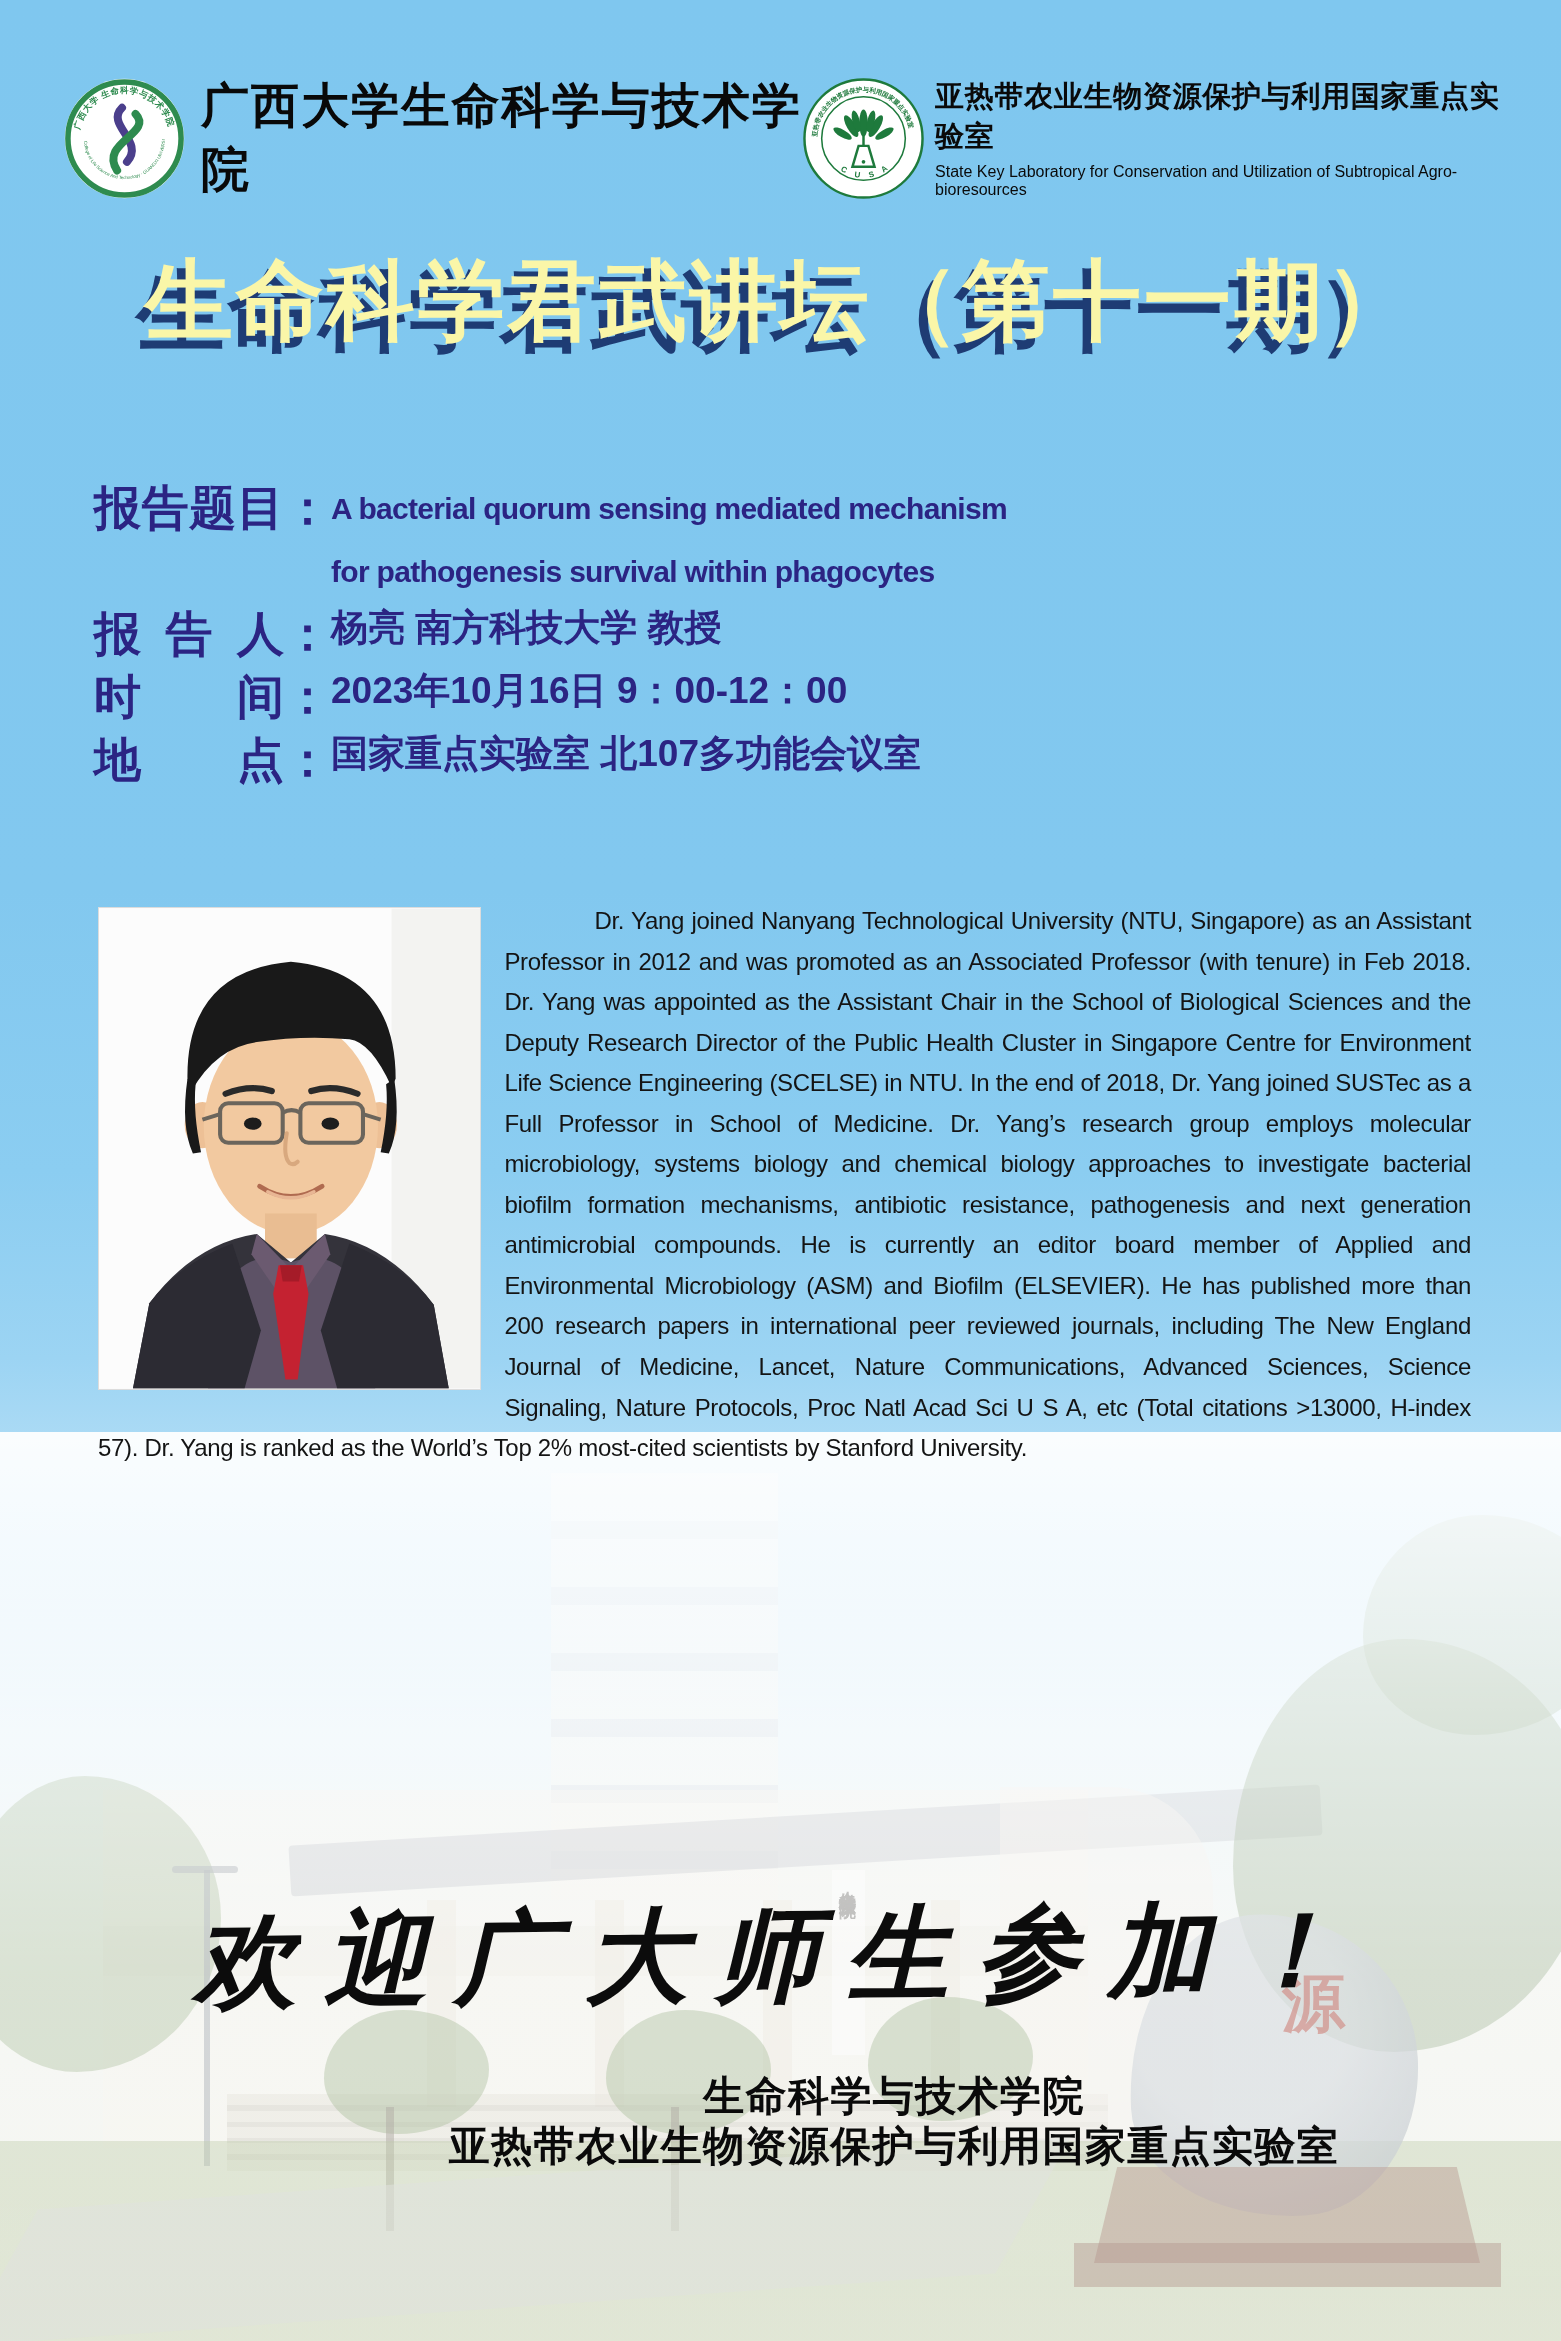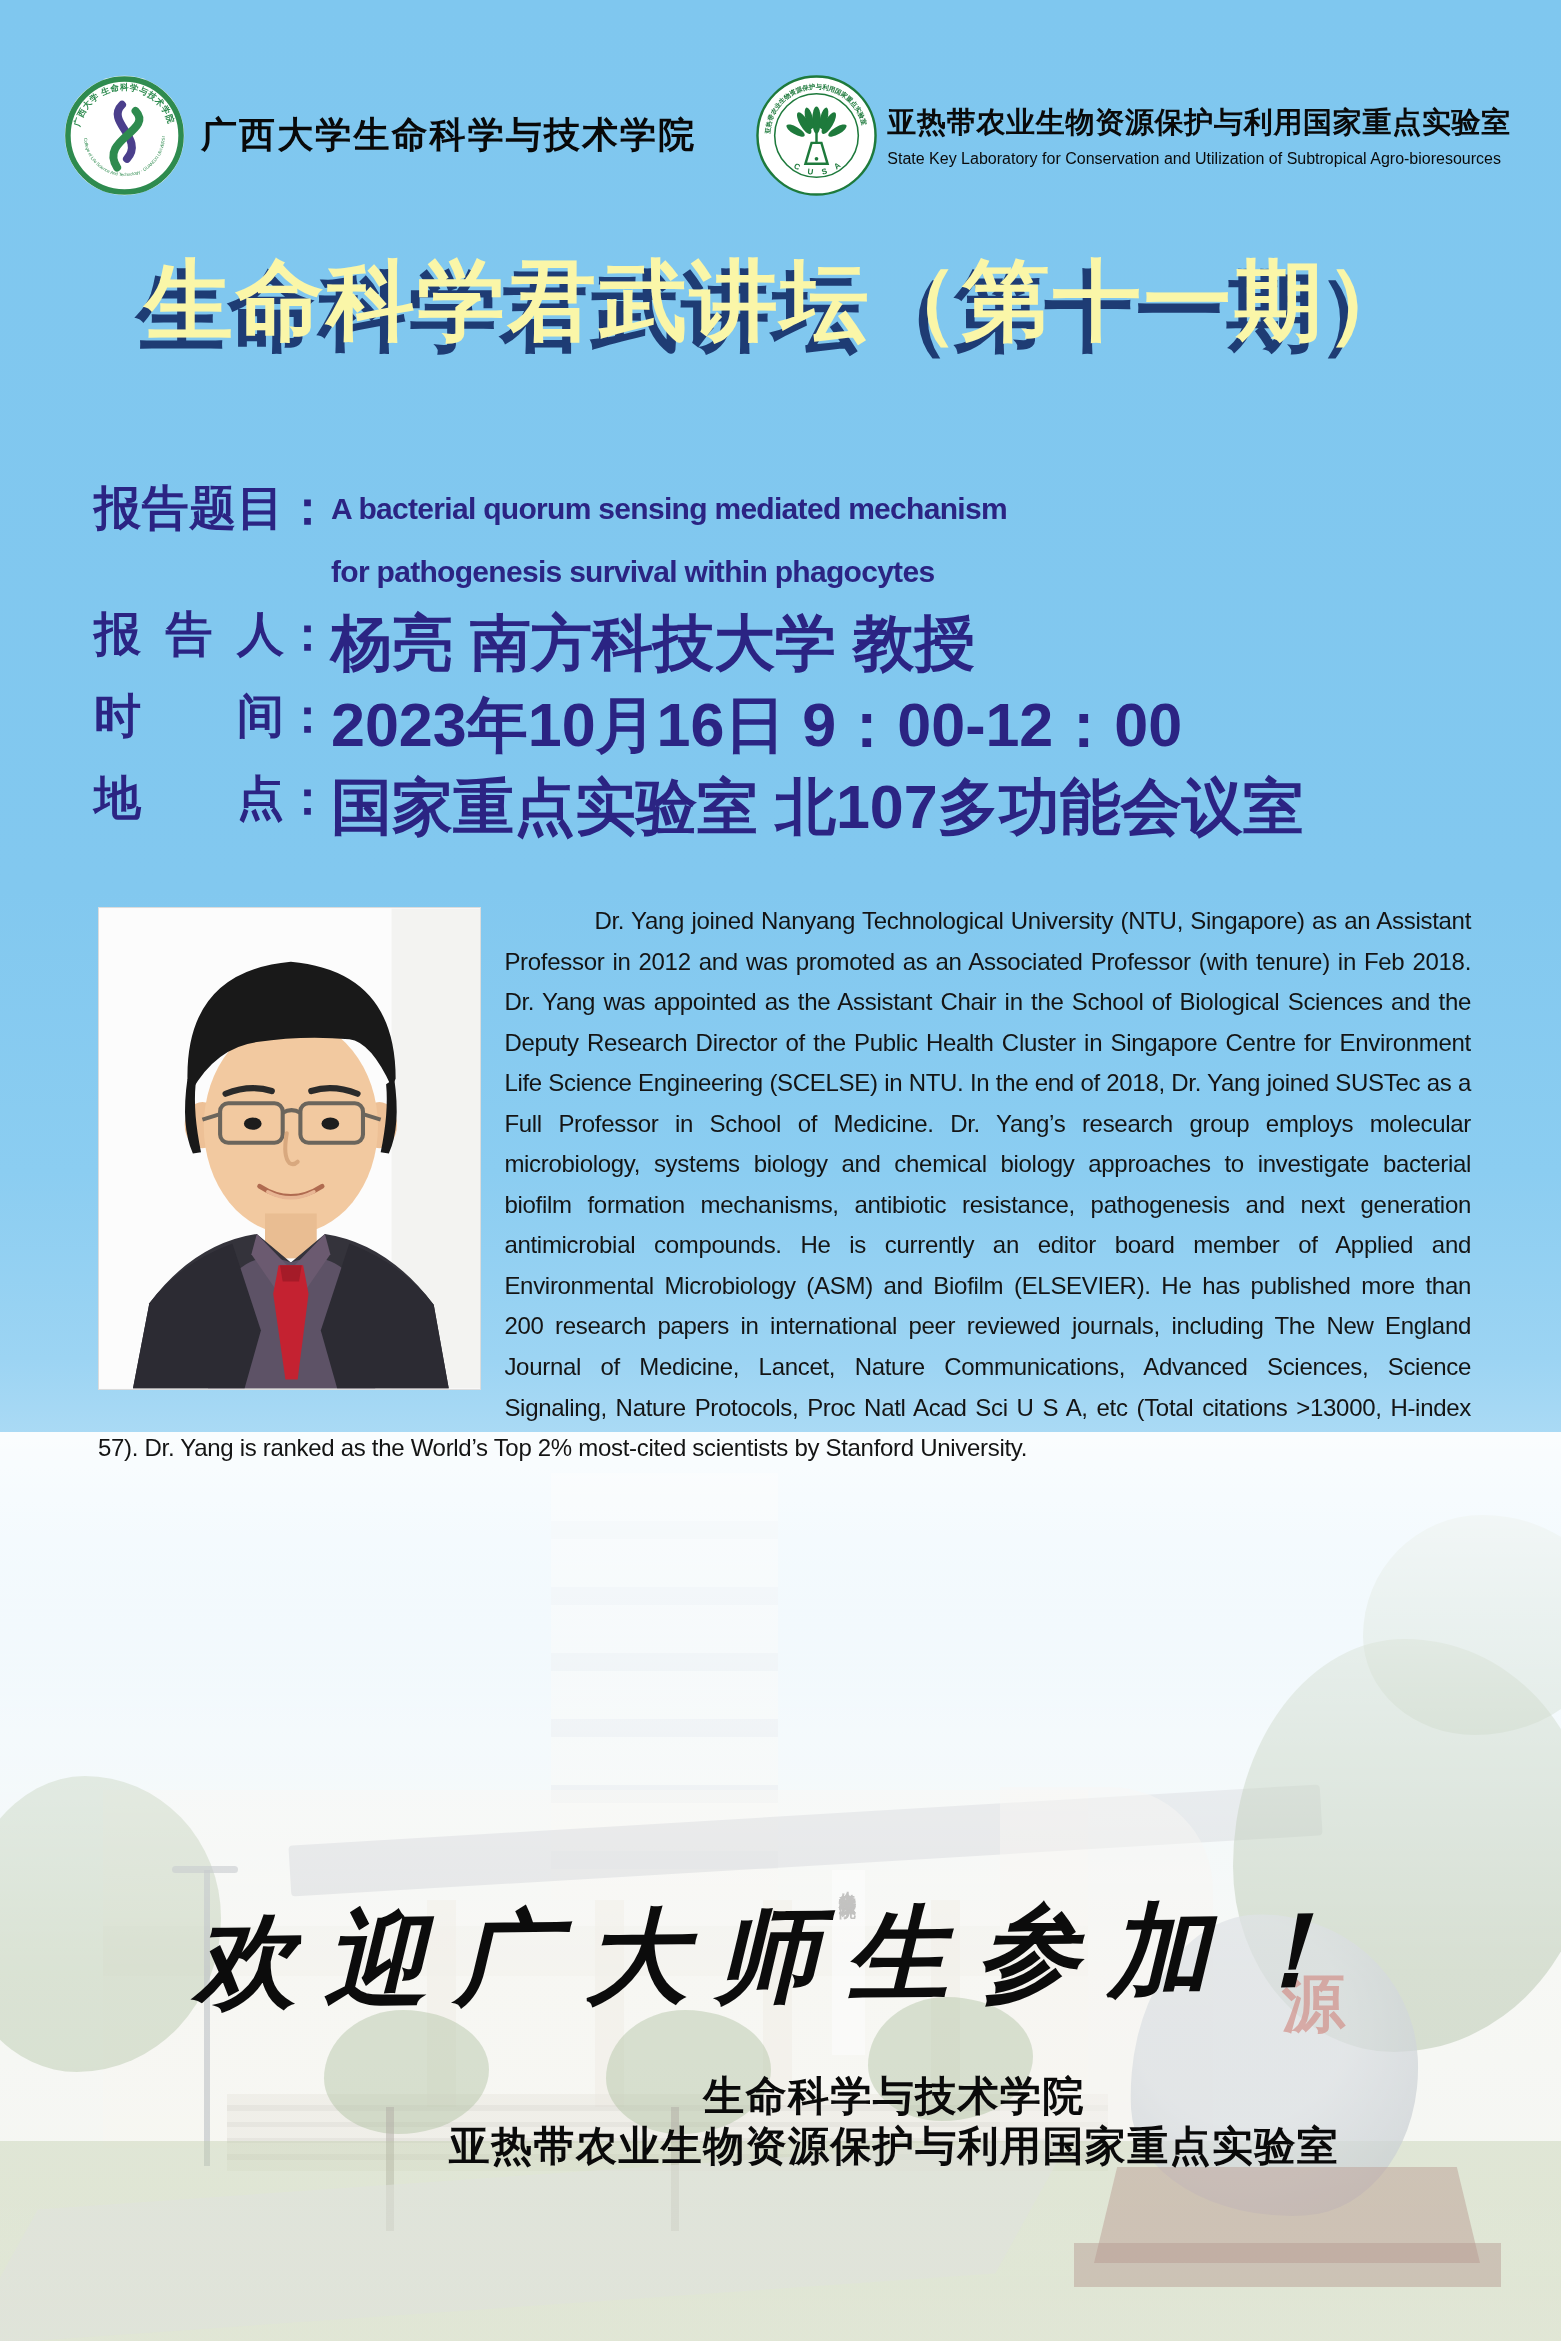--- a/index.html
+++ b/index.html
@@ -6,21 +6,21 @@
   .poster{
     position:relative;width:1561px;height:2342px;overflow:hidden;
     font-family:"Liberation Sans",sans-serif;
     background:linear-gradient(180deg,
       #7fc7ef 0%, #82c8ef 38%, #8bcdf1 50%, #9cd4f3 58%,
       #bfe3f7 66%, #e2f1f8 74%, #f1f3ee 84%, #edefe7 100%);
   }
   
   .header{position:absolute;top:74px;left:63px;right:50px;display:flex;align-items:center;}
   .org{display:flex;align-items:center;}
-  .org-left-name{font-size:36px;font-weight:bold;color:#090909;letter-spacing:2.1px;margin-left:15px;}
+  .org-left-name{font-size:48px;font-weight:bold;color:#090909;letter-spacing:2.1px;margin-left:15px;}
   .org-right{margin-left:auto;display:flex;align-items:center;}
   .org-right-text{margin-left:9.6px;display:flex;flex-direction:column;gap:6.9px;}
   .org-right-cn{font-size:29px;font-weight:bold;color:#0a0a0a;letter-spacing:0.7px;}
   .org-right-en{font-size:16px;font-weight:normal;color:#0a0a0a;letter-spacing:0;}
   .logo{width:123px;height:123px;flex:0 0 auto;}
   
   .main-title{
     position:absolute;top:242px;left:0;width:100%;text-align:center;
     font-size:88px;font-weight:bold;letter-spacing:2.8px;
     color:#faf6a8;text-shadow:-8.3px 11px 0 #1e3c74;
@@ -29,21 +29,21 @@
   
   .details{position:absolute;top:477px;left:94px;right:88px;color:#2b2483;}
   .detail-row{display:flex;align-items:flex-start;}
   .detail-row:first-child{margin-top:0;}
   .detail-label{
     display:inline-block;width:190px;flex:0 0 auto;
     font-size:47px;font-weight:bold;
     text-align:justify;text-align-last:justify;text-justify:inter-character;
   }
   .detail-colon{flex:0 0 auto;font-size:47px;font-weight:bold;}
-  .detail-value{flex:1;font-size:61px;font-weight:bold;letter-spacing:0;}
+  .detail-value{flex:1;font-size:37px;font-weight:bold;letter-spacing:0;}
   .detail-value.en{font-size:30px;letter-spacing:-0.7px;line-height:63px;}
   .detail-value .line2{display:block;}
   
   .bio{
     position:absolute;top:901px;left:98px;right:90px;
     font-size:24px;line-height:1.69;color:#141414;
     text-align:justify;text-justify:inter-word;text-indent:90px;
     letter-spacing:-0.3px;
   }
   .speaker-photo{

